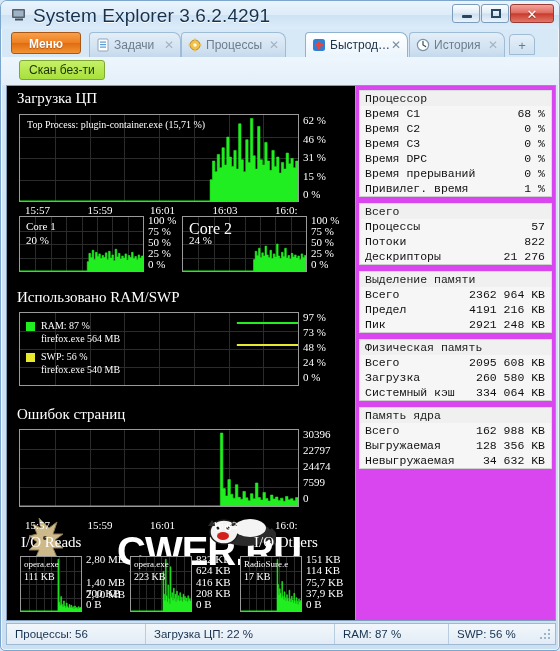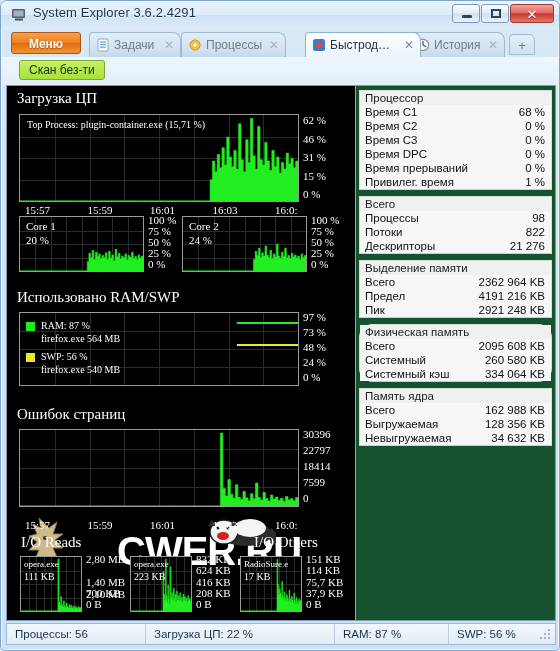--- a/index.html
+++ b/index.html
@@ -20,21 +20,21 @@
   .titlebar{
     position:relative;height:28px;
     border-radius:6px 6px 0 0;
     background:linear-gradient(to bottom,#eaf4fc 0%,#dcecf9 50%,#cde2f4 51%,#dcecfa 100%);
   }
   .title-icon{
     position:absolute;left:10px;top:6px;width:16px;height:15px;
   }
   .title-text{
     position:absolute;left:32px;top:4px;
-    font-size:13px;color:#16324f;letter-spacing:.1px;
+    font-size:19px;color:#16324f;letter-spacing:.1px;
     text-shadow:0 1px 0 rgba(255,255,255,.9);
   }
   .caption-btns{position:absolute;right:5px;top:3px;display:flex;}
   .cbtn{
     width:28px;height:19px;margin-left:1px;
     border:1px solid #7d9cbb;border-radius:3px;
     background:linear-gradient(to bottom,#fbfdff 0%,#e2edf7 48%,#cddff0 52%,#e9f3fb 100%);
     position:relative;box-sizing:border-box;
   }
   .cbtn.close{
@@ -115,22 +115,23 @@
     position:absolute;left:5px;top:84px;width:550px;height:536px;
     background:#000;border:1px solid #7f9db9;box-sizing:border-box;
     overflow:hidden;
   }
   .left-pane{
     position:absolute;left:0;top:0;width:348px;height:100%;
     background:#000;
   }
   .right-pane{
     position:absolute;left:348px;top:0;right:0;height:100%;
-    background:#14532d;border-left:1px solid #9aa4ad;box-sizing:border-box;
+    background:#d946ef;border-left:1px solid #9aa4ad;box-sizing:border-box;
     overflow:hidden;
+    font-family:Liberation Mono, monospace;
   }
 
   
   .sec-title{
     color:#fff;font-family:"Liberation Serif", serif;
     font-size:15px;position:absolute;
   }
   .graph{
     position:absolute;background:#000;
     border:1px solid #9a9a9a;box-sizing:border-box;overflow:hidden;
@@ -242,21 +243,21 @@
                 <circle cx="7" cy="7" r="1.8" fill="#fff8e0"></circle>
                 <rect x="6.2" y="0.5" width="1.6" height="2.4" fill="#f2c14a"></rect>
                 <rect x="6.2" y="11.1" width="1.6" height="2.4" fill="#f2c14a"></rect>
                 <rect x="0.5" y="6.2" width="2.4" height="1.6" fill="#f2c14a"></rect>
                 <rect x="11.1" y="6.2" width="2.4" height="1.6" fill="#f2c14a"></rect>
               </svg></span>
             <span class="tlabel">Процессы</span>
             <span class="tclose">✕</span>
           </div>
         </div>
-        <div class="tab active" style="left: 304px; width: 116px;">
+        <div class="tab active" style="left: 304px; width: 103px;">
           <div class="tab-inner">
             <span class="tico"><svg width="14" height="14" viewBox="0 0 14 14">
                 <rect x="1" y="1" width="12" height="12" rx="2.5" fill="#2f7fd6"></rect>
                 <rect x="5.7" y="3" width="2.6" height="8" fill="#e8453c"></rect>
                 <rect x="3" y="5.7" width="8" height="2.6" fill="#e8453c"></rect>
               </svg></span>
             <span class="tlabel">Быстрод…</span>
             <span class="tclose">✕</span>
           </div>
         </div>
@@ -374,21 +375,21 @@
           <i class="grid-v" style="left: 77px;"></i>
           <i class="grid-v" style="left: 92px;"></i>
           <i class="grid-v" style="left: 108px;"></i>
           <i class="grid-h" style="top: 14px;"></i>
           <i class="grid-h" style="top: 27px;"></i>
           <i class="grid-h" style="top: 41px;"></i>
           <svg width="123" height="54" style="position: absolute; left: 0px; top: 0px;">
             <path d="M0,54 L0.00,54.00 L1.64,54.00 L1.64,54.00 L3.28,54.00 L3.28,54.00 L4.92,54.00 L4.92,54.00 L6.56,54.00 L6.56,54.00 L8.20,54.00 L8.20,54.00 L9.84,54.00 L9.84,54.00 L11.48,54.00 L11.48,54.00 L13.12,54.00 L13.12,54.00 L14.76,54.00 L14.76,54.00 L16.40,54.00 L16.40,54.00 L18.04,54.00 L18.04,54.00 L19.68,54.00 L19.68,54.00 L21.32,54.00 L21.32,54.00 L22.96,54.00 L22.96,54.00 L24.60,54.00 L24.60,54.00 L26.24,54.00 L26.24,54.00 L27.88,54.00 L27.88,54.00 L29.52,54.00 L29.52,54.00 L31.16,54.00 L31.16,54.00 L32.80,54.00 L32.80,54.00 L34.44,54.00 L34.44,54.00 L36.08,54.00 L36.08,54.00 L37.72,54.00 L37.72,54.00 L39.36,54.00 L39.36,54.00 L41.00,54.00 L41.00,54.00 L42.64,54.00 L42.64,54.00 L44.28,54.00 L44.28,54.00 L45.92,54.00 L45.92,54.00 L47.56,54.00 L47.56,54.00 L49.20,54.00 L49.20,54.00 L50.84,54.00 L50.84,54.00 L52.48,54.00 L52.48,54.00 L54.12,54.00 L54.12,54.00 L55.76,54.00 L55.76,54.00 L57.40,54.00 L57.40,54.00 L59.04,54.00 L59.04,54.00 L60.68,54.00 L60.68,54.00 L62.32,54.00 L62.32,54.00 L63.96,54.00 L63.96,54.00 L65.60,54.00 L65.60,54.00 L67.24,54.00 L67.24,54.00 L68.88,54.00 L68.88,54.00 L70.52,54.00 L70.52,42.60 L72.16,42.60 L72.16,34.30 L73.80,34.30 L73.80,38.45 L75.44,38.45 L75.44,31.19 L77.08,31.19 L77.08,40.52 L78.72,40.52 L78.72,35.86 L80.36,35.86 L80.36,38.97 L82.00,38.97 L82.00,29.12 L83.64,29.12 L83.64,37.93 L85.28,37.93 L85.28,40.52 L86.92,40.52 L86.92,33.26 L88.56,33.26 L88.56,41.56 L90.20,41.56 L90.20,36.89 L91.84,36.89 L91.84,40.00 L93.48,40.00 L93.48,27.04 L95.12,27.04 L95.12,38.97 L96.76,38.97 L96.76,41.56 L98.40,41.56 L98.40,35.34 L100.04,35.34 L100.04,39.48 L101.68,39.48 L101.68,31.19 L103.32,31.19 L103.32,41.04 L104.96,41.04 L104.96,38.45 L106.60,38.45 L106.60,42.08 L108.24,42.08 L108.24,36.37 L109.88,36.37 L109.88,40.00 L111.52,40.00 L111.52,37.93 L113.16,37.93 L113.16,41.04 L114.80,41.04 L114.80,38.97 L116.44,38.97 L116.44,42.60 L118.08,42.60 L118.08,36.89 L119.72,36.89 L119.72,40.52 L121.36,40.52 L121.36,38.45 L123.00,38.45 L123,54 Z" fill="#20ee20" stroke="#20ee20" stroke-width="0.6"></path>
           </svg>
         </div>
-      <div class="ov-text" style="left:182px;top:134px;font-size:11px;">Core 2</div>
+      <div class="ov-text" style="left:182px;top:134px;font-size:16px;">Core 2</div>
       <div class="ov-text" style="left:182px;top:148px;font-size:11px;">24 %</div>
       <div id="core2-yticks">
           <div class="axis-lab right" style="left: 304px; top: 128px;">100 %</div>
           <div class="axis-lab right" style="left: 304px; top: 139px;">75 %</div>
           <div class="axis-lab right" style="left: 304px; top: 150px;">50 %</div>
           <div class="axis-lab right" style="left: 304px; top: 161px;">25 %</div>
           <div class="axis-lab right" style="left: 304px; top: 172px;">0 %</div>
         </div>
 
       <div class="sec-title" style="left:10px;top:203px;">Использовано RAM/SWP</div>
@@ -436,21 +437,21 @@
           <i class="grid-h" style="top: 19px;"></i>
           <i class="grid-h" style="top: 38px;"></i>
           <i class="grid-h" style="top: 57px;"></i>
           <svg width="278" height="76" style="position: absolute; left: 0px; top: 0px;">
             <path d="M0,76 L0.00,76.00 L2.50,76.00 L2.50,76.00 L5.01,76.00 L5.01,76.00 L7.51,76.00 L7.51,76.00 L10.02,76.00 L10.02,76.00 L12.52,76.00 L12.52,76.00 L15.03,76.00 L15.03,76.00 L17.53,76.00 L17.53,76.00 L20.04,76.00 L20.04,76.00 L22.54,76.00 L22.54,76.00 L25.05,76.00 L25.05,76.00 L27.55,76.00 L27.55,76.00 L30.05,76.00 L30.05,76.00 L32.56,76.00 L32.56,76.00 L35.06,76.00 L35.06,76.00 L37.57,76.00 L37.57,76.00 L40.07,76.00 L40.07,76.00 L42.58,76.00 L42.58,76.00 L45.08,76.00 L45.08,76.00 L47.59,76.00 L47.59,76.00 L50.09,76.00 L50.09,76.00 L52.59,76.00 L52.59,76.00 L55.10,76.00 L55.10,76.00 L57.60,76.00 L57.60,76.00 L60.11,76.00 L60.11,76.00 L62.61,76.00 L62.61,76.00 L65.12,76.00 L65.12,76.00 L67.62,76.00 L67.62,76.00 L70.13,76.00 L70.13,76.00 L72.63,76.00 L72.63,76.00 L75.14,76.00 L75.14,76.00 L77.64,76.00 L77.64,76.00 L80.14,76.00 L80.14,76.00 L82.65,76.00 L82.65,76.00 L85.15,76.00 L85.15,76.00 L87.66,76.00 L87.66,76.00 L90.16,76.00 L90.16,76.00 L92.67,76.00 L92.67,76.00 L95.17,76.00 L95.17,76.00 L97.68,76.00 L97.68,76.00 L100.18,76.00 L100.18,76.00 L102.68,76.00 L102.68,76.00 L105.19,76.00 L105.19,76.00 L107.69,76.00 L107.69,76.00 L110.20,76.00 L110.20,76.00 L112.70,76.00 L112.70,76.00 L115.21,76.00 L115.21,76.00 L117.71,76.00 L117.71,76.00 L120.22,76.00 L120.22,76.00 L122.72,76.00 L122.72,76.00 L125.23,76.00 L125.23,76.00 L127.73,76.00 L127.73,76.00 L130.23,76.00 L130.23,76.00 L132.74,76.00 L132.74,76.00 L135.24,76.00 L135.24,76.00 L137.75,76.00 L137.75,76.00 L140.25,76.00 L140.25,76.00 L142.76,76.00 L142.76,76.00 L145.26,76.00 L145.26,76.00 L147.77,76.00 L147.77,76.00 L150.27,76.00 L150.27,76.00 L152.77,76.00 L152.77,76.00 L155.28,76.00 L155.28,76.00 L157.78,76.00 L157.78,76.00 L160.29,76.00 L160.29,76.00 L162.79,76.00 L162.79,76.00 L165.30,76.00 L165.30,76.00 L167.80,76.00 L167.80,76.00 L170.31,76.00 L170.31,76.00 L172.81,76.00 L172.81,76.00 L175.32,76.00 L175.32,76.00 L177.82,76.00 L177.82,76.00 L180.32,76.00 L180.32,76.00 L182.83,76.00 L182.83,76.00 L185.33,76.00 L185.33,76.00 L187.84,76.00 L187.84,76.00 L190.34,76.00 L190.34,76.00 L192.85,76.00 L192.85,76.00 L195.35,76.00 L195.35,76.00 L197.86,76.00 L197.86,76.00 L200.36,76.00 L200.36,3.04 L202.86,3.04 L202.86,58.60 L205.37,58.60 L205.37,65.90 L207.87,65.90 L207.87,49.62 L210.38,49.62 L210.38,64.21 L212.88,64.21 L212.88,68.14 L215.39,68.14 L215.39,54.67 L217.89,54.67 L217.89,67.30 L220.40,67.30 L220.40,69.27 L222.90,69.27 L222.90,61.41 L225.41,61.41 L225.41,67.86 L227.91,67.86 L227.91,70.67 L230.41,70.67 L230.41,63.65 L232.92,63.65 L232.92,68.70 L235.42,68.70 L235.42,52.99 L237.93,52.99 L237.93,67.58 L240.43,67.58 L240.43,70.11 L242.94,70.11 L242.94,62.53 L245.44,62.53 L245.44,68.42 L247.95,68.42 L247.95,70.95 L250.45,70.95 L250.45,65.06 L252.95,65.06 L252.95,68.98 L255.46,68.98 L255.46,67.02 L257.96,67.02 L257.96,70.39 L260.47,70.39 L260.47,68.14 L262.97,68.14 L262.97,71.23 L265.48,71.23 L265.48,66.46 L267.98,66.46 L267.98,69.83 L270.49,69.83 L270.49,68.70 L272.99,68.70 L272.99,70.67 L275.50,70.67 L275.50,67.58 L278.00,67.58 L278,76 Z" fill="#20ee20" stroke="#20ee20" stroke-width="0.6"></path>
           </svg>
         </div>
       <div id="pf-yticks">
           <div class="axis-lab right" style="left: 296px; top: 342px;">30396</div>
           <div class="axis-lab right" style="left: 296px; top: 358px;">22797</div>
-          <div class="axis-lab right" style="left: 296px; top: 374px;">18414</div>
+          <div class="axis-lab right" style="left: 296px; top: 374px;">24474</div>
           <div class="axis-lab right" style="left: 296px; top: 390px;">7599</div>
           <div class="axis-lab right" style="left: 296px; top: 406px;">0</div>
         </div>
       <div id="pf-xticks">
           <div class="xtick" style="left: 18px; top: 433px;">15:57</div>
           <div class="xtick" style="left: 80.5px; top: 433px;">15:59</div>
           <div class="xtick" style="left: 143px; top: 433px;">16:01</div>
           <div class="xtick" style="left: 205.5px; top: 433px;">16:03</div>
           <div class="xtick" style="left: 268px; top: 433px;">16:0:</div>
         </div>
@@ -561,21 +562,21 @@
           </div>
           <div class="row">
             <span>Привилег. время</span>
             <span class="v">1 %</span>
           </div>
         </div>
         <div class="grp" style="margin-top: 6px;">
           <div class="grp-title">Всего</div>
           <div class="row">
             <span>Процессы</span>
-            <span class="v">98</span>
+            <span class="v">57</span>
           </div>
           <div class="row">
             <span>Потоки</span>
             <span class="v">822</span>
           </div>
           <div class="row">
             <span>Дескрипторы</span>
             <span class="v">21 276</span>
           </div>
         </div>
@@ -587,28 +588,28 @@
           </div>
           <div class="row">
             <span>Предел</span>
             <span class="v">4191 216 KB</span>
           </div>
           <div class="row">
             <span>Пик</span>
             <span class="v">2921 248 KB</span>
           </div>
         </div>
-        <div class="grp" style="margin-top: 6px; border-radius: 14px;">
+        <div class="grp" style="margin-top: 6px;">
           <div class="grp-title">Физическая память</div>
           <div class="row">
             <span>Всего</span>
             <span class="v">2095 608 KB</span>
           </div>
           <div class="row">
-            <span>Системный</span>
+            <span>Загрузка</span>
             <span class="v">260 580 KB</span>
           </div>
           <div class="row">
             <span>Системный кэш</span>
             <span class="v">334 064 KB</span>
           </div>
         </div>
         <div class="grp" style="margin-top: 6px;">
           <div class="grp-title">Память ядра</div>
           <div class="row">

